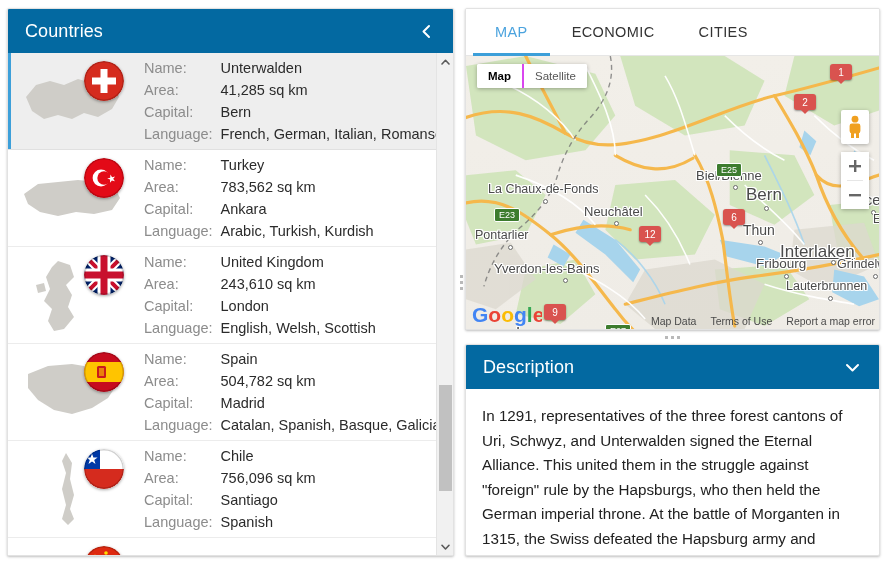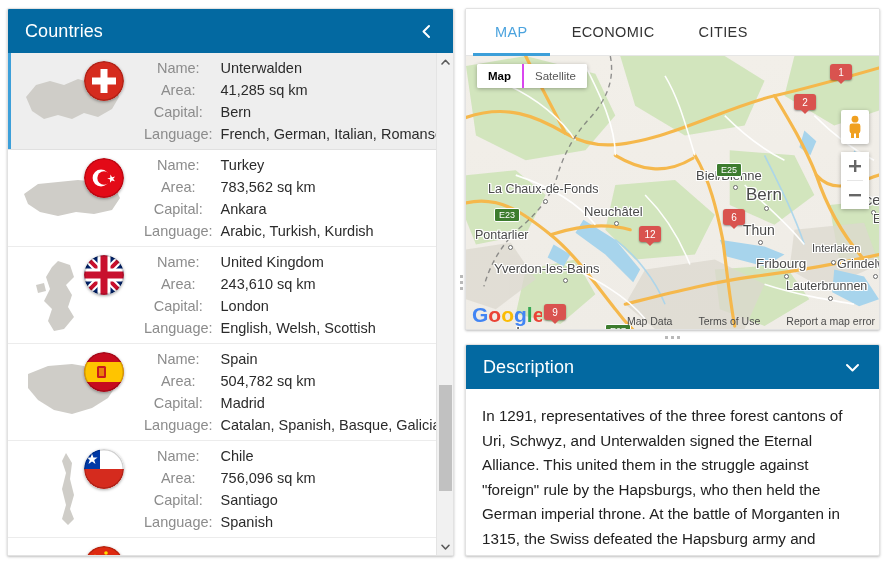--- a/index.html
+++ b/index.html
@@ -107,21 +107,21 @@
 
   .fields {
     display: grid;
     grid-template-columns: auto auto;
     column-gap: 8px;
     row-gap: 0px;
     align-content: center;
     padding-left: 4px;
   }
   .f-label {
-    text-align: center;
+    text-align: left;
     color: #8c8c8c;
     font-size: 14.5px;
     line-height: 22px;
     white-space: nowrap;
   }
   .f-value {
     text-align: left;
     color: #2b2b2b;
     font-size: 14.5px;
     line-height: 22px;
@@ -283,21 +283,21 @@
   .gm-logo {
     position: absolute;
     left: 6px; bottom: 2px;
     z-index: 4;
     font-size: 0;
   }
   .gm-credits {
     position: absolute;
     right: 4px; bottom: 2px;
     z-index: 4;
-    display: flex; gap: 26px;
+    display: flex; gap: 14px;
     font-size: 10.5px;
     color: #4a4a4a;
   }
   .gm-credits span { cursor: pointer; white-space: nowrap; }
 
   .marker {
     position: absolute;
     z-index: 3;
     width: 22px; height: 16px;
     background: #D9534F;
@@ -757,21 +757,21 @@
             <div class="city-lbl" style="left: 280px; top: 129px; font-size: 17px;">Bern</div>
             <div class="city-dot" style="left: 297.68px; top: 150px;"></div>
             <div class="city-lbl" style="left: 382px; top: 135px; font-size: 15px;">Lucern</div>
             <div class="city-dot" style="left: 405.4px; top: 154px;"></div>
             <div class="city-lbl" style="left: 28px; top: 205px; font-size: 13px;">Yverdon-les-Bains</div>
             <div class="city-dot" style="left: 97.46px; top: 222px;"></div>
             <div class="city-lbl" style="left: 290px; top: 200px; font-size: 13.5px;">Fribourg</div>
             <div class="city-dot" style="left: 318.08px; top: 217.5px;"></div>
             <div class="city-lbl" style="left: 277px; top: 166px; font-size: 14px;">Thun</div>
             <div class="city-dot" style="left: 291.56px; top: 184px;"></div>
-            <div class="city-lbl" style="left: 346px; top: 186px; font-size: 11px;">Interlaken</div>
+            <div class="city-lbl" style="left: 314px; top: 186px; font-size: 17px; text-decoration: underline;">Interlaken</div>
             <div class="city-dot" style="left: 365.1px; top: 203.5px;"></div>
             <div class="city-lbl" style="left: 371px; top: 201px; font-size: 12.5px;">Grindelwald</div>
             <div class="city-dot" style="left: 406.75px; top: 217.5px;"></div>
             <div class="city-lbl" style="left: 320px; top: 223px; font-size: 12.5px;">Lauterbrunnen</div>
             <div class="city-dot" style="left: 362.25px; top: 239.5px;"></div>
             <div class="city-lbl" style="left: 50px; top: 269px; font-size: 16px;">Lausanne</div>
             <div class="city-lbl" style="left: 407px; top: 156px; font-size: 12px;">Engel</div>
             <div class="road-shield" style="left: 28px; top: 152px;">E23</div>
             <div class="road-shield" style="left: 250px; top: 107px;">E25</div>
             <div class="road-shield" style="left: 139px; top: 268px;">E27</div>

